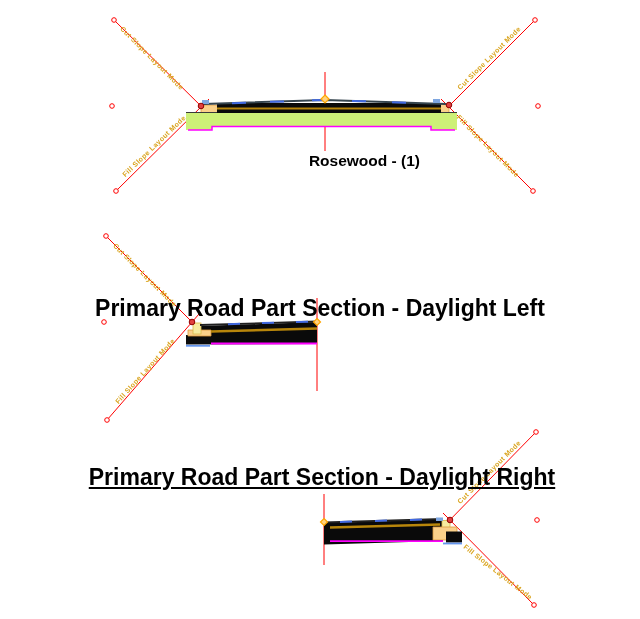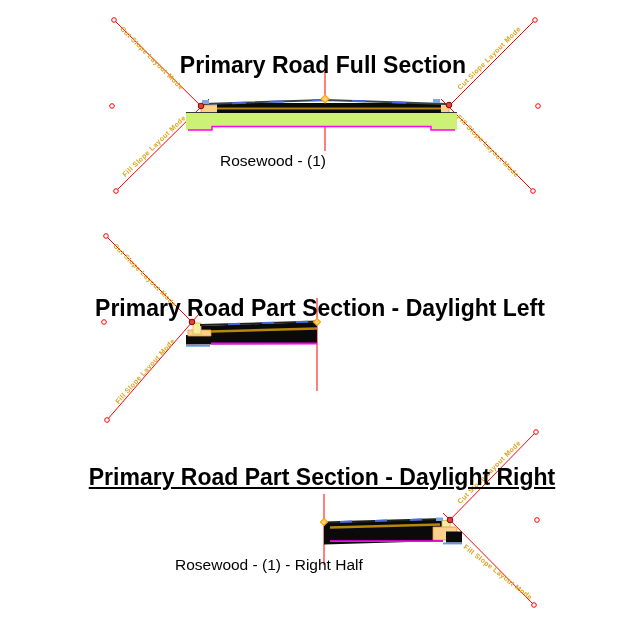--- a/index.html
+++ b/index.html
@@ -6,22 +6,22 @@
   #stage{
     position:relative;width:640px;height:619px;background:#ffffff;overflow:hidden;
     font-family:"Liberation Sans",sans-serif;
   }
   #stage svg{position:absolute;left:0;top:0;z-index:10;}
   .sec-title{
     position:absolute;z-index:30;text-align:center;
     font-weight:700;font-size:23px;color:#000;letter-spacing:0px;white-space:nowrap;
   }
   .sec-caption{
-    position:absolute;z-index:30;text-align:left;
-    font-weight:400;font-size:15.5px;color:#000;white-space:nowrap;
+    position:absolute;z-index:30;text-align:right;
+    font-weight:700;font-size:15.5px;color:#000;white-space:nowrap;
   }
   .slope-label{
     position:absolute;z-index:20;white-space:nowrap;
     font-size:7px;font-weight:700;color:#DAA520;letter-spacing:0.4px;
   }
 </style>
 </head>
 <body>
 
 <div id="stage">
@@ -124,27 +124,25 @@
         <circle cx="450" cy="520" r="2.8" fill="#E04040" stroke="#900000" stroke-width="1"></circle>
         <path d="M324,518.5 L327.5,522 L324,525.5 L320.5,522 Z" fill="#FFD27F" stroke="#FFA500" stroke-width="1.2"></path>
       </g>
 
       <circle cx="536" cy="432" r="2.3" fill="#fff" stroke="#FF0000" stroke-width="1"></circle>
       <circle cx="534" cy="605" r="2.3" fill="#fff" stroke="#FF0000" stroke-width="1"></circle>
       <circle cx="537" cy="520" r="2.3" fill="#fff" stroke="#FF0000" stroke-width="1"></circle>
     </g>
   </svg>
 
-  <div class="sec-title" style="left:100px;top:52px;width:446px;">Primary Road Full Section</div>
   <div class="sec-caption" style="left:220px;top:152px;width:200px;">Rosewood - (1)</div>
 
   <div class="sec-title" style="left:5px;top:272px;width:630px;margin-top:23px;">Primary Road Part Section - Daylight Left</div>
 
   <div class="sec-title" style="left:5px;top:464px;width:634px;text-decoration:underline;">Primary Road Part Section - Daylight Right</div>
-  <div class="sec-caption" style="left:175px;top:556px;width:300px;">Rosewood - (1) - Right Half</div>
 
   <div class="slope-label" style="left:152px;top:58px;transform:translate(-50%,-50%) rotate(45deg);">Cut Slope Layout Mode</div>
   <div class="slope-label" style="left:154px;top:146px;transform:translate(-50%,-50%) rotate(-44deg);">Fill Slope Layout Mode</div>
   <div class="slope-label" style="left:489px;top:58px;transform:translate(-50%,-50%) rotate(-45deg);">Cut Slope Layout Mode</div>
   <div class="slope-label" style="left:488px;top:146px;transform:translate(-50%,-50%) rotate(45deg);">Fill Slope Layout Mode</div>
 
   <div class="slope-label" style="left:145px;top:275px;transform:translate(-50%,-50%) rotate(45deg);">Cut Slope Layout Mode</div>
   <div class="slope-label" style="left:145px;top:371px;transform:translate(-50%,-50%) rotate(-48deg);">Fill Slope Layout Mode</div>
 
   <div class="slope-label" style="left:489px;top:472px;transform:translate(-50%,-50%) rotate(-45deg);">Cut Slope Layout Mode</div>

